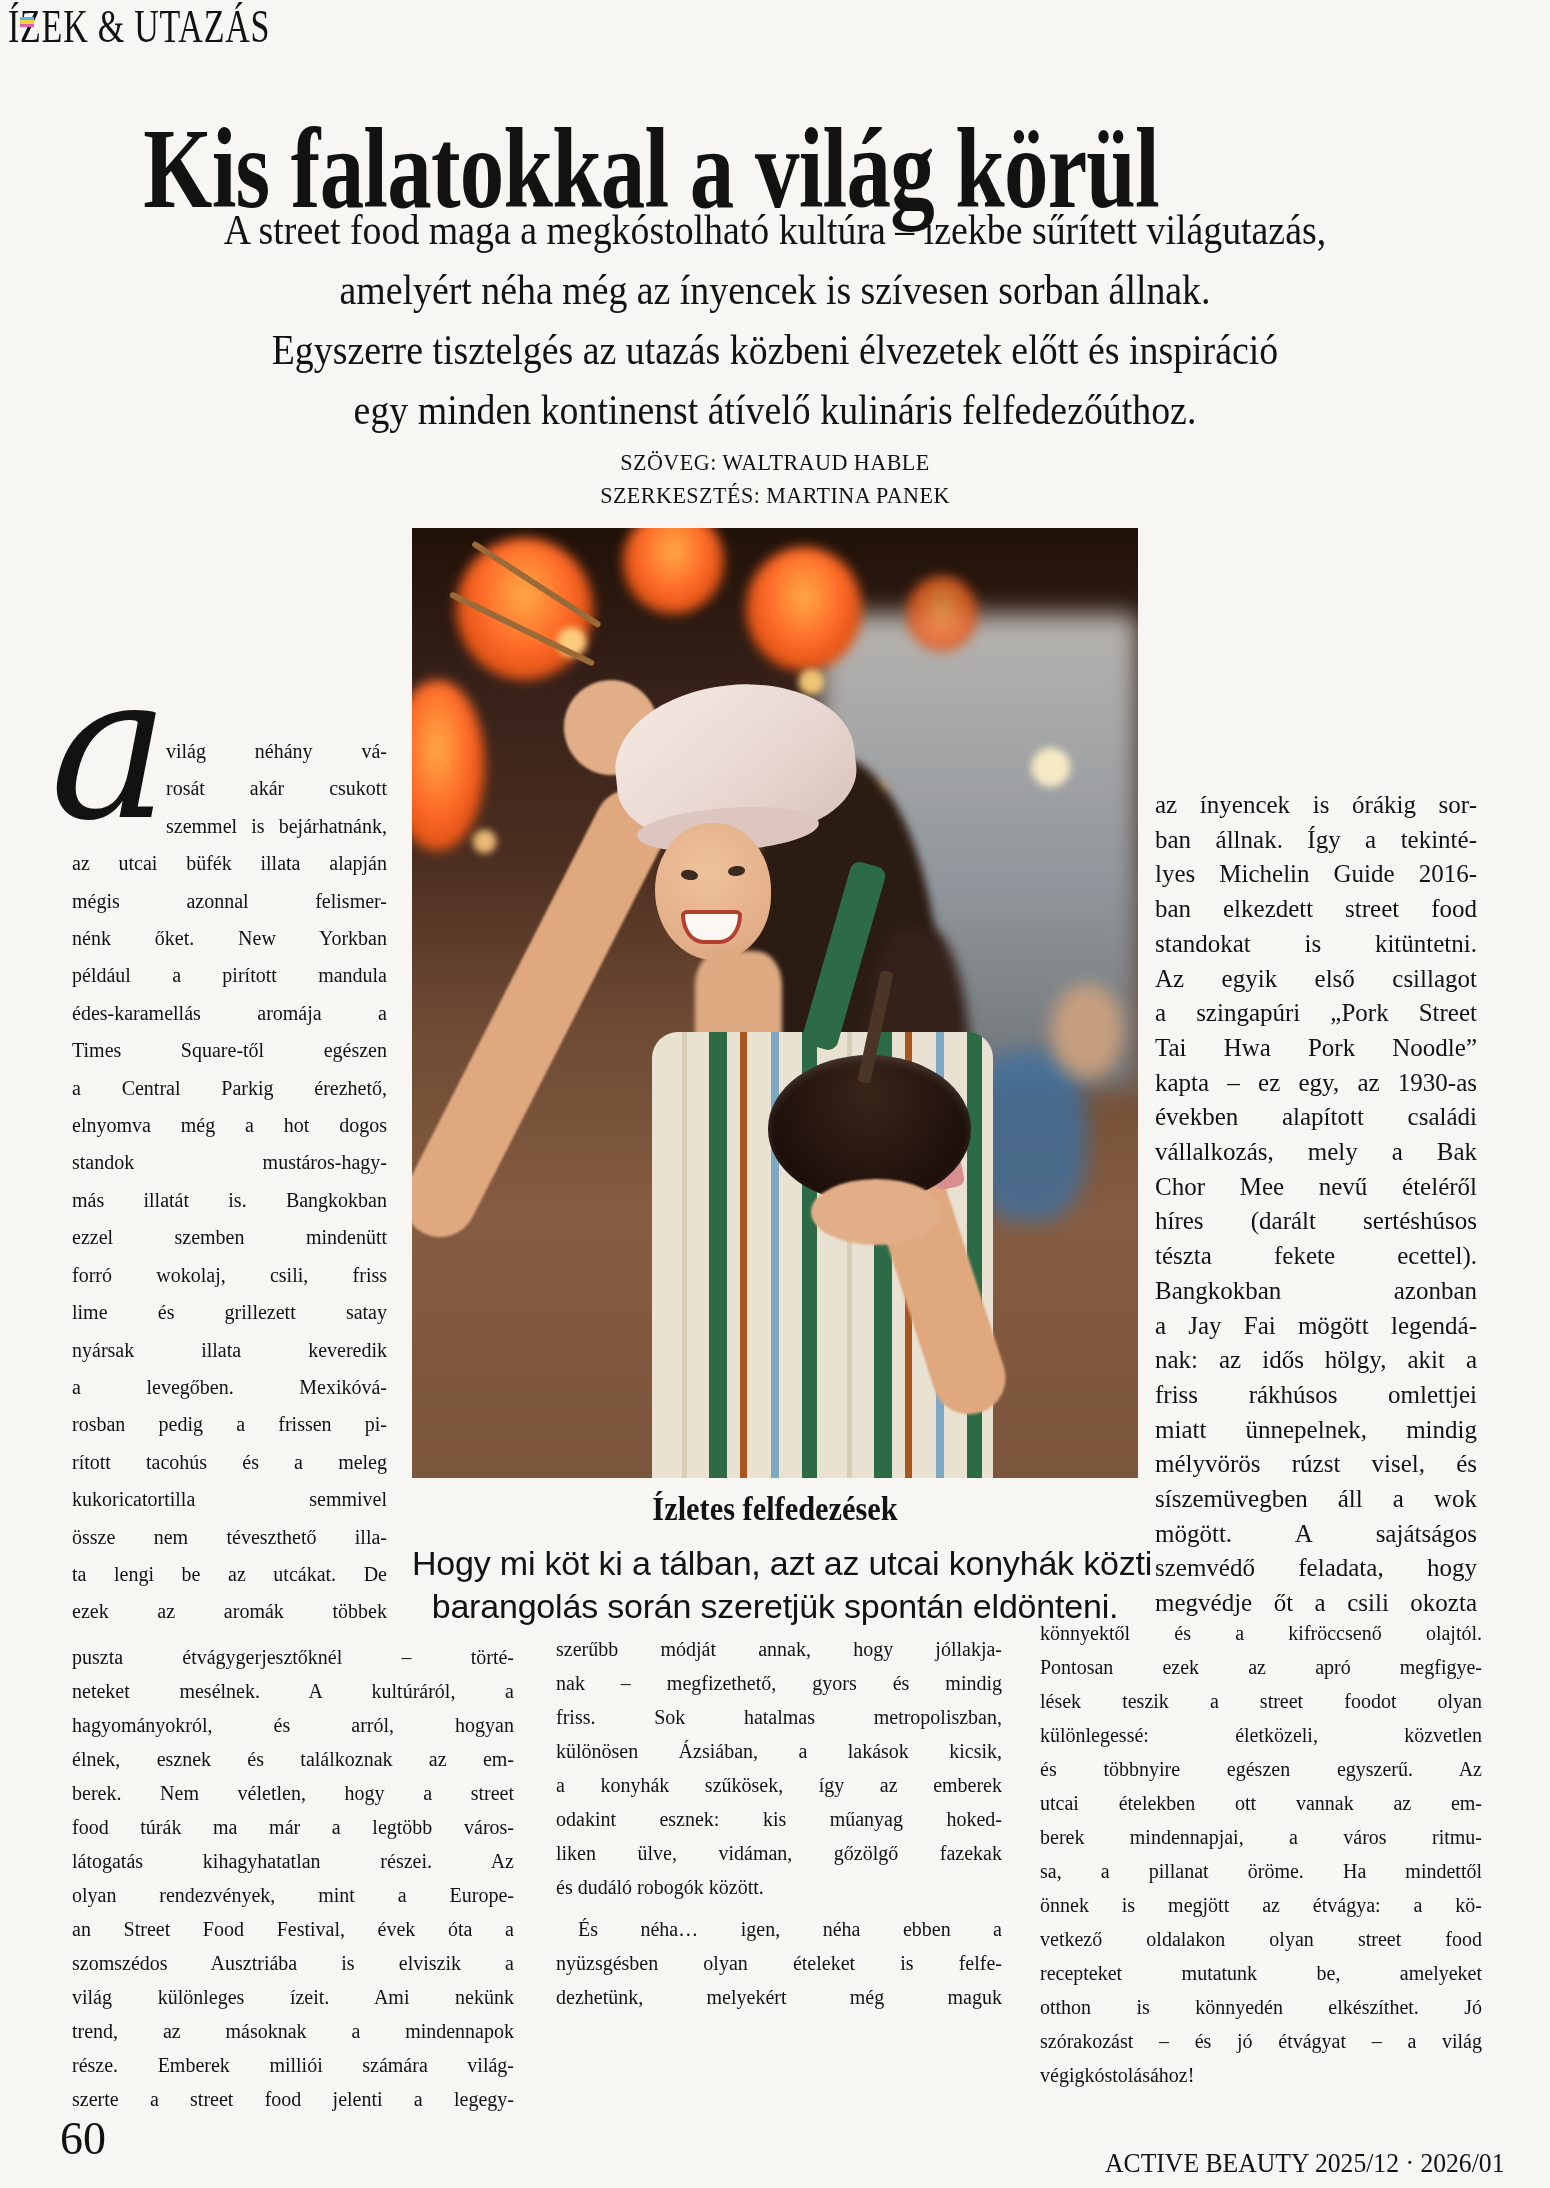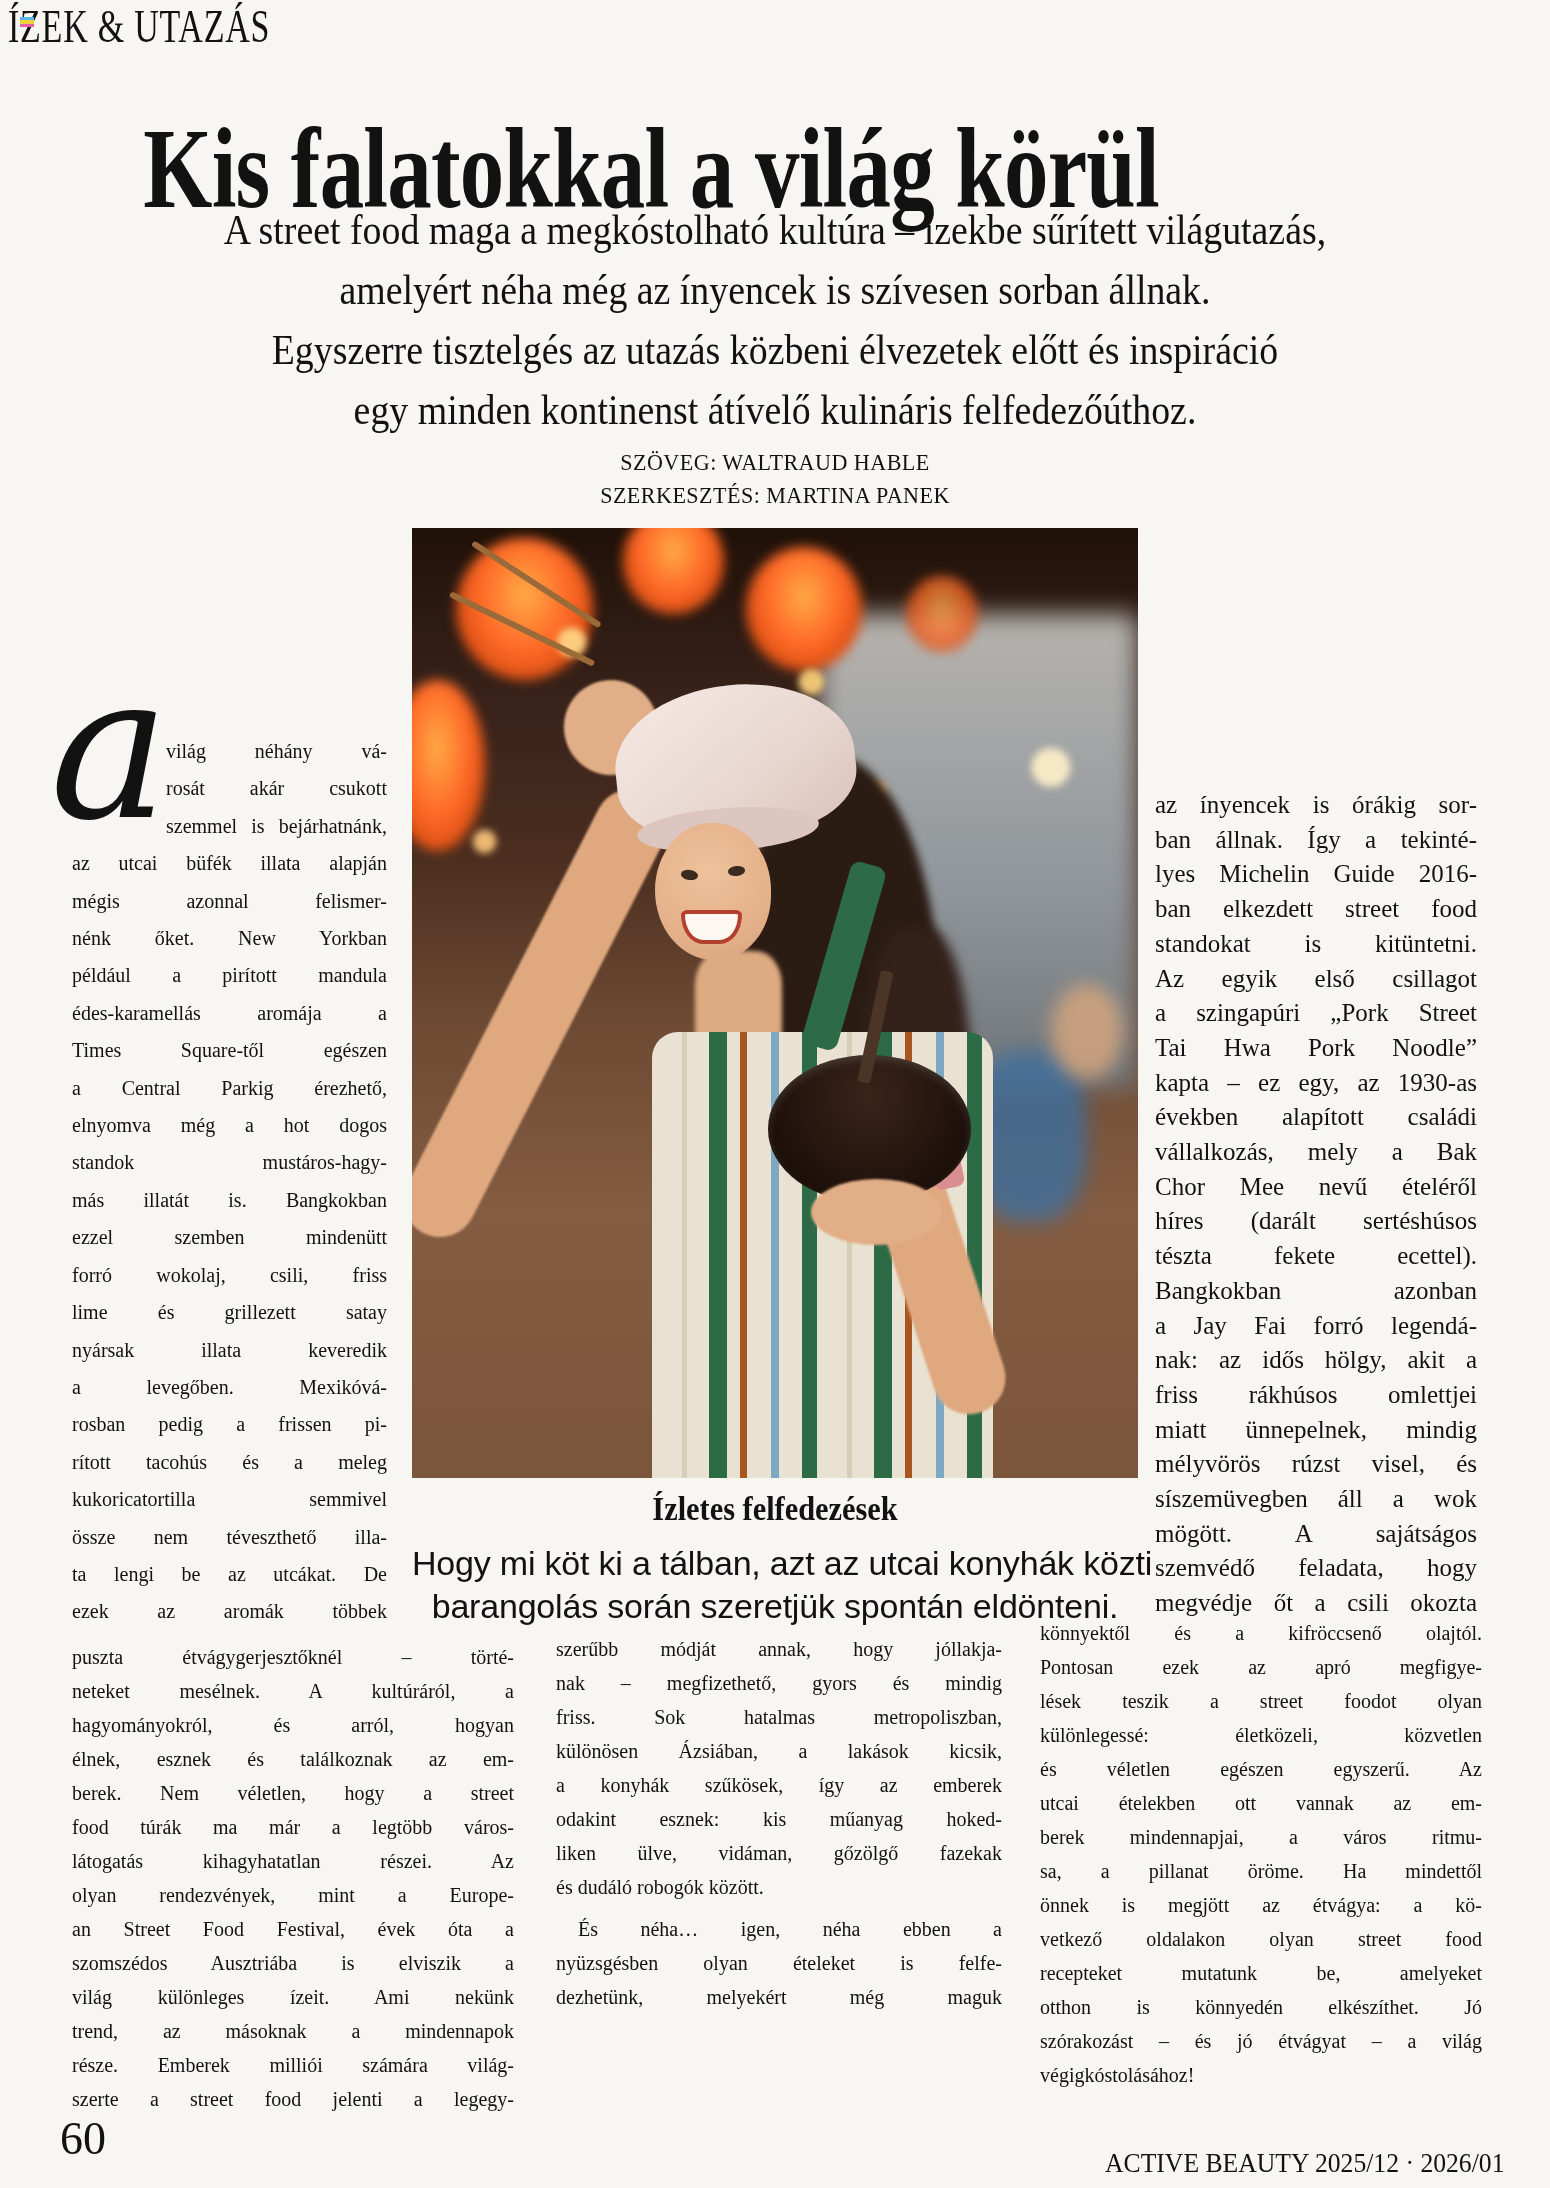--- a/index.html
+++ b/index.html
@@ -220,36 +220,36 @@
       <div class="line">Az egyik első csillagot</div>
       <div class="line">a szingapúri „Pork Street</div>
       <div class="line">Tai Hwa Pork Noodle”</div>
       <div class="line">kapta – ez egy, az 1930-as</div>
       <div class="line">években alapított családi</div>
       <div class="line">vállalkozás, mely a Bak</div>
       <div class="line">Chor Mee nevű ételéről</div>
       <div class="line">híres (darált sertéshúsos</div>
       <div class="line">tészta fekete ecettel).</div>
       <div class="line">Bangkokban azonban</div>
-      <div class="line">a Jay Fai forró legendá-</div>
+      <div class="line">a Jay Fai mögött legendá-</div>
       <div class="line">nak: az idős hölgy, akit a</div>
       <div class="line">friss rákhúsos omlettjei</div>
       <div class="line">miatt ünnepelnek, mindig</div>
       <div class="line">mélyvörös rúzst visel, és</div>
       <div class="line">síszemüvegben áll a wok</div>
       <div class="line">mögött. A sajátságos</div>
       <div class="line">szemvédő feladata, hogy</div>
       <div class="line">megvédje őt a csili okozta</div>
     </div>
   <div class="col col3w para-end">
       <div class="line">könnyektől és a kifröccsenő olajtól.</div>
       <div class="line">Pontosan ezek az apró megfigye-</div>
       <div class="line">lések teszik a street foodot olyan</div>
       <div class="line">különlegessé: életközeli, közvetlen</div>
-      <div class="line">és véletlen egészen egyszerű. Az</div>
+      <div class="line">és többnyire egészen egyszerű. Az</div>
       <div class="line">utcai ételekben ott vannak az em-</div>
       <div class="line">berek mindennapjai, a város ritmu-</div>
       <div class="line">sa, a pillanat öröme. Ha mindettől</div>
       <div class="line">önnek is megjött az étvágya: a kö-</div>
       <div class="line">vetkező oldalakon olyan street food</div>
       <div class="line">recepteket mutatunk be, amelyeket</div>
       <div class="line">otthon is könnyedén elkészíthet. Jó</div>
       <div class="line">szórakozást – és jó étvágyat – a világ</div>
       <div class="line">végigkóstolásához!</div>
     </div>

